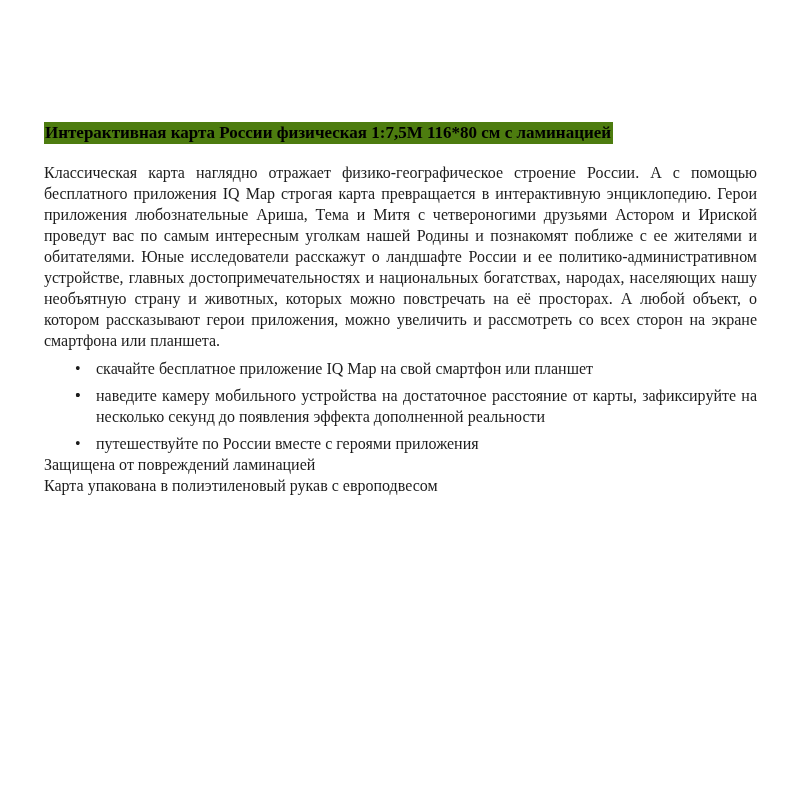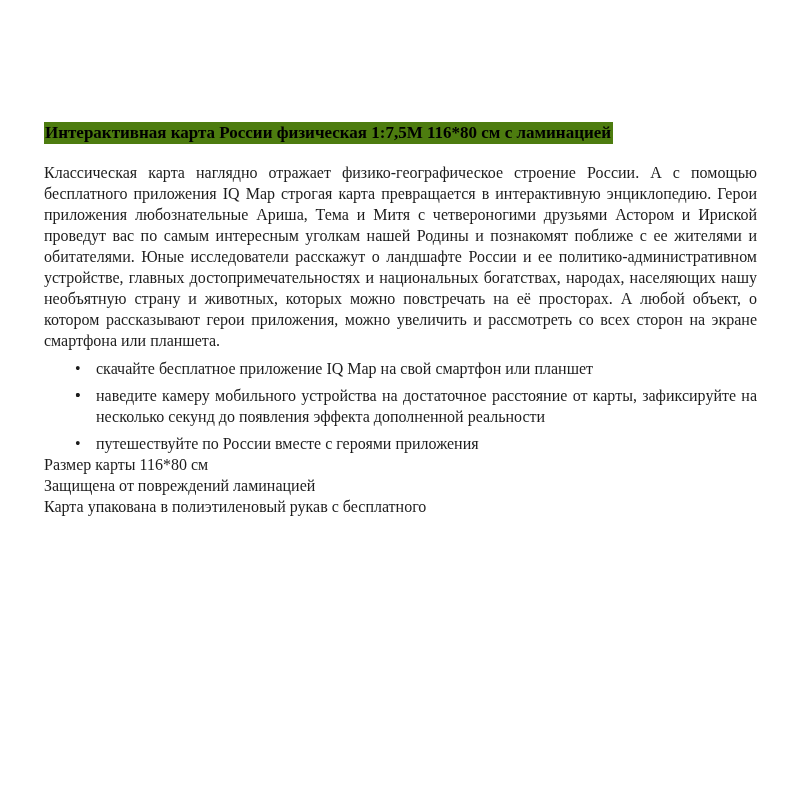--- a/index.html
+++ b/index.html
@@ -93,19 +93,18 @@
       <span class="bullet-dot">•</span>
       <span>наведите камеру мобильного устройства на достаточное расстояние от карты, зафиксируйте на несколько секунд до появления эффекта дополненной реальности</span>
     </li>
     <li>
       <span class="bullet-dot">•</span>
       <span>путешествуйте по России вместе с героями приложения</span>
     </li>
   </ul>
 
   <div class="specs">
-    <div>Размер карты 116*80 см</div>
     <div>Защищена от повреждений ламинацией</div>
-    <div>Карта упакована в полиэтиленовый рукав с бесплатного</div>
+    <div>Карта упакована в полиэтиленовый рукав с европодвесом</div>
   </div>
 
 
 </div>
 
 </body></html>

